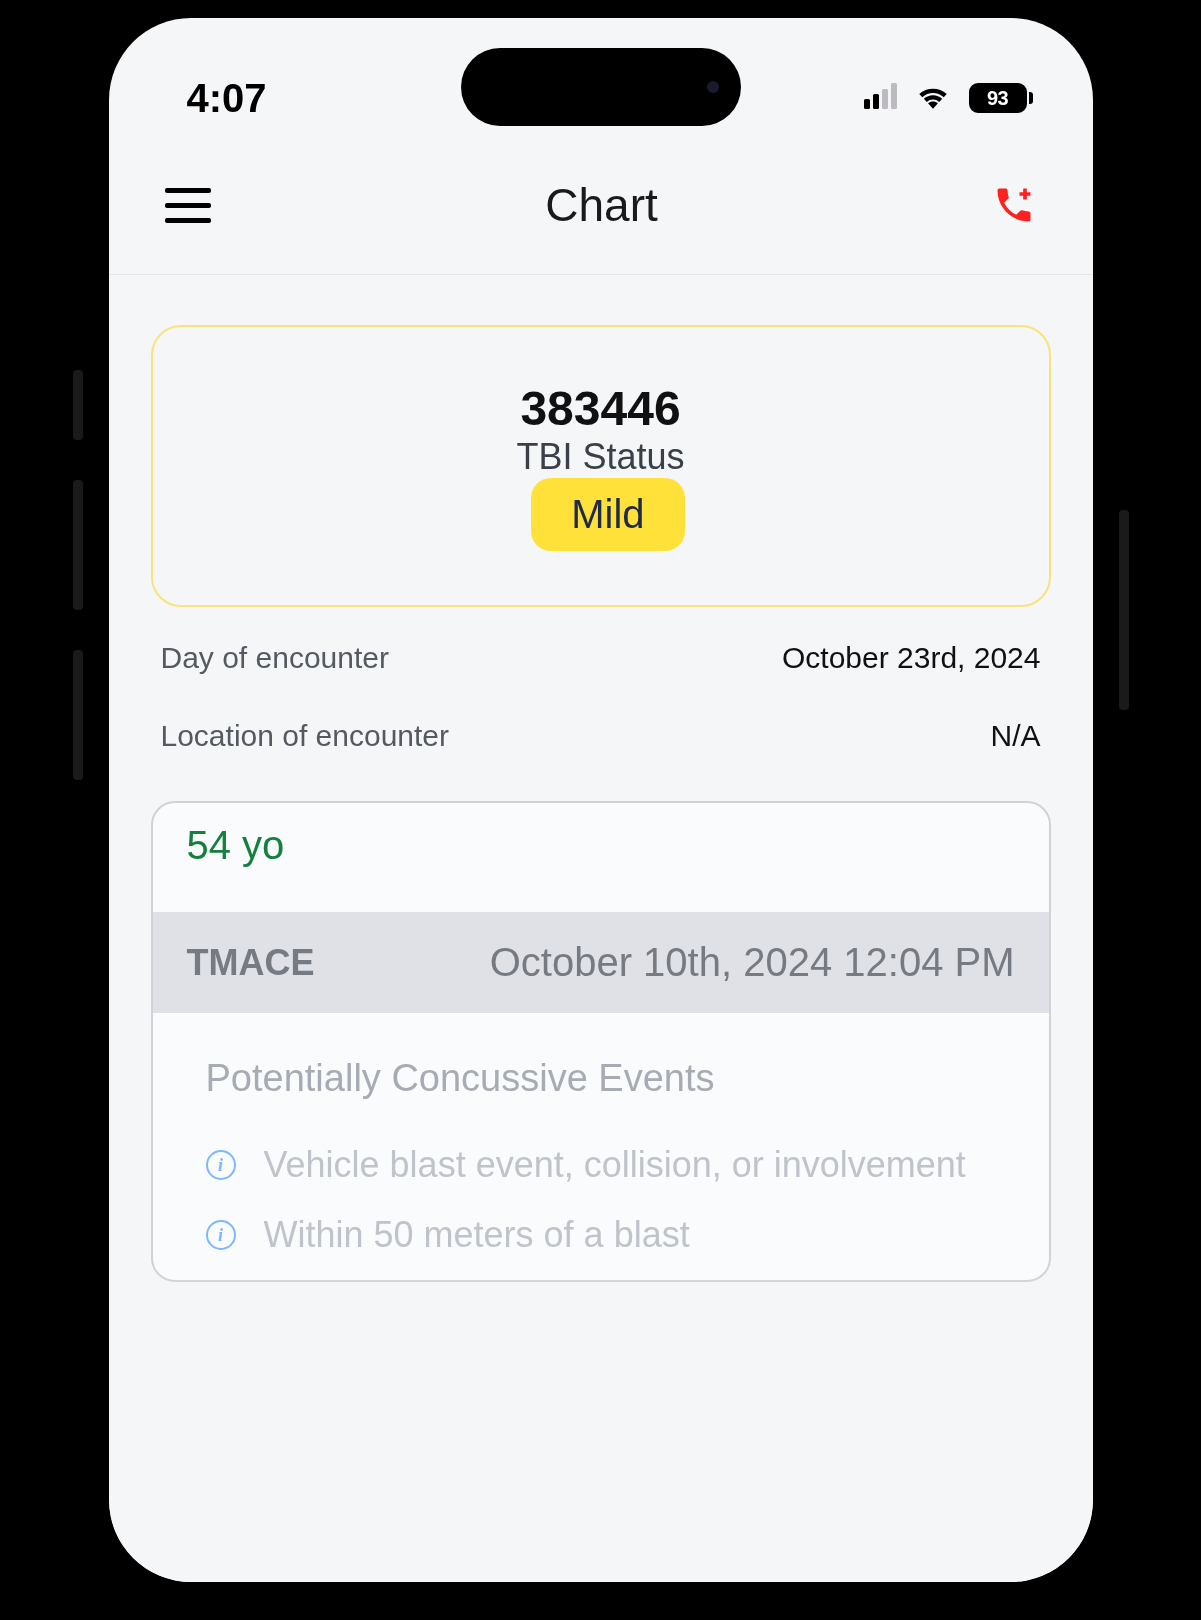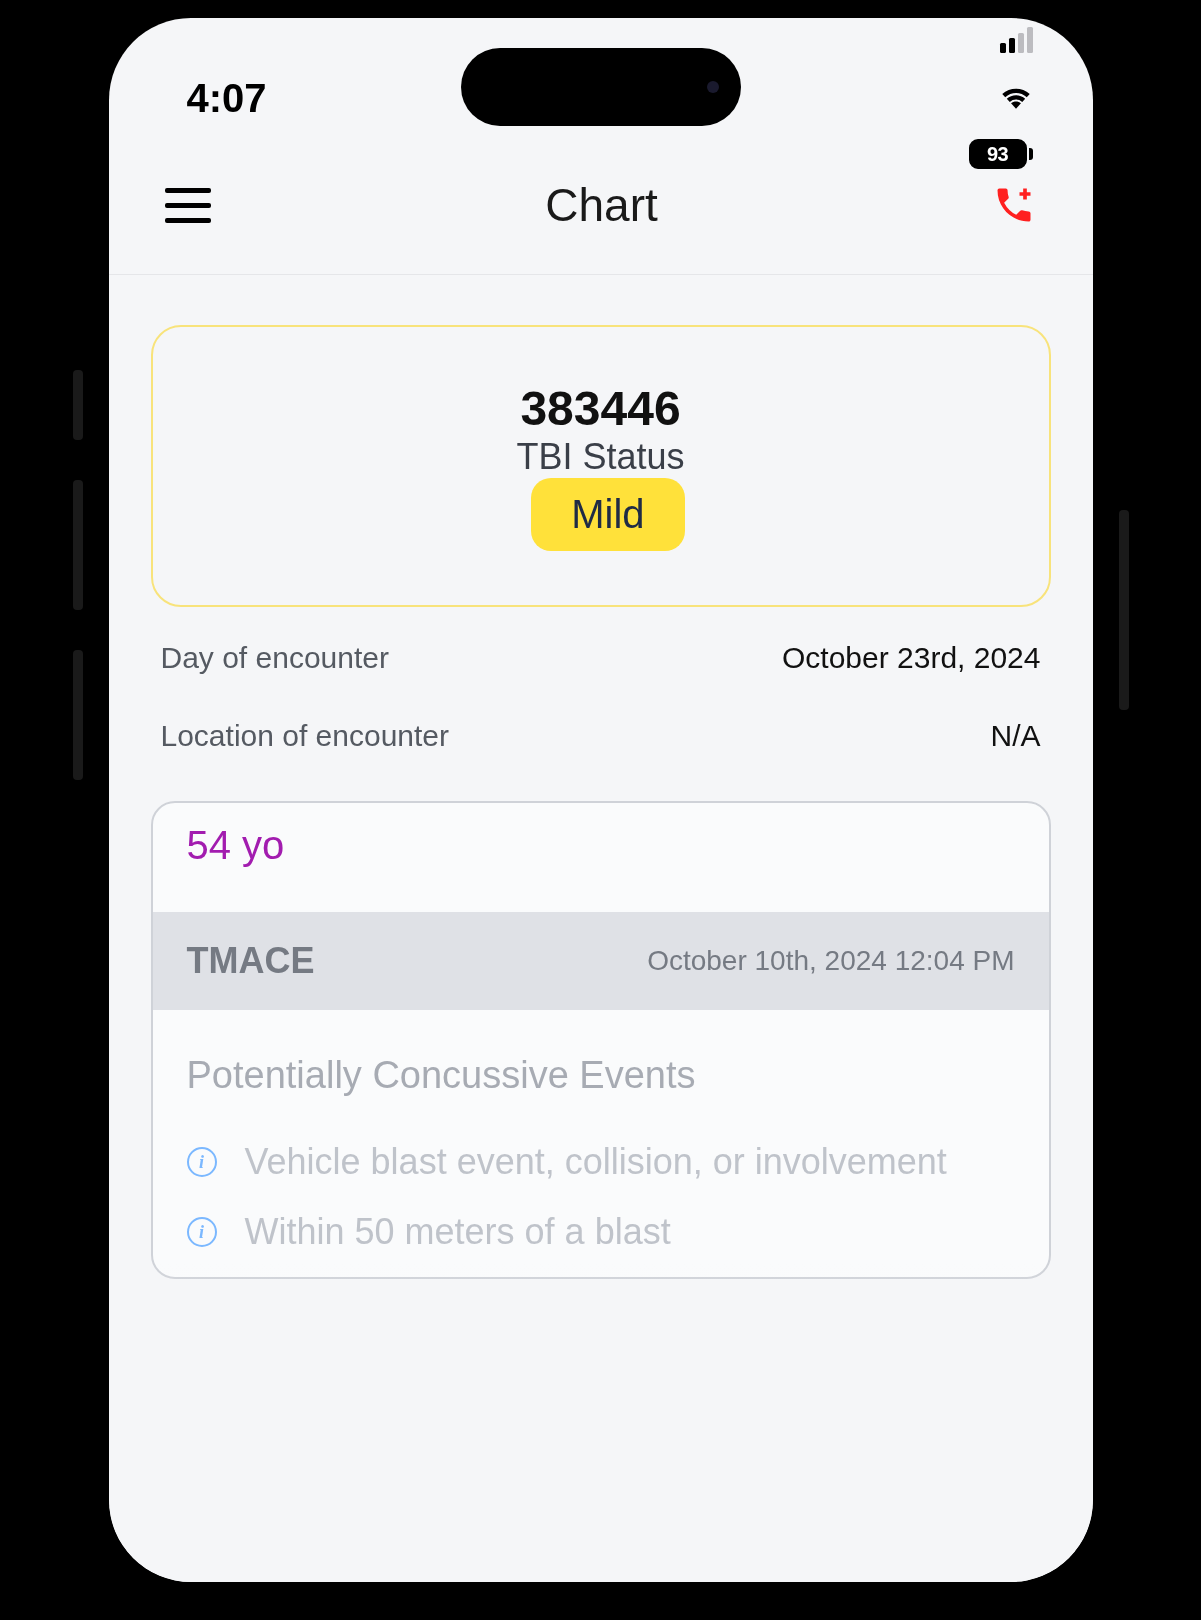--- a/index.html
+++ b/index.html
@@ -66,23 +66,22 @@
       justify-content: space-between;
       align-items: center;
       padding: 40px 60px 0 78px;
       height: 120px;
       font-size: 40px;
       font-weight: 600;
       color: #000;
     }
     .status-right {
       display: flex;
-      align-items: flex-end;
-      gap: 30px;
-      flex-direction: column;
+      align-items: flex-start;
+      gap: 19px;
     }
     .signal-bars {
       display: flex;
       align-items: flex-end;
       gap: 3px;
       height: 26px;
     }
     .signal-bars span {
       width: 6px;
       background: #000;
@@ -241,34 +240,35 @@
       color: #888c94;
       position:relative;
     }
     .legend-minus::after {
       content:""; width:12px; height:2.5px; background:#888c94; position:absolute;
     }
 
     .age-line {
       padding: 20px 34px 44px 34px;
       font-size: 40px;
-      color:#a21caf;
+      color:#15803d;
     }
     .tmace-row {
       background: #dfe1e6;
       padding: 28px 34px;
       display: flex;
       justify-content: space-between;
       align-items: center;
     }
     .tmace-label { font-size: 36px; color: #757a83; font-weight:700;}
-    .tmace-date { font-size: 28px; color: #757a83; }
+    .tmace-date { font-size: 40px; color: #757a83; }
 
     .pce-section {
       padding: 44px 34px 10px 34px;
+      margin-left: 19px;
     }
     .pce-title {
       font-size: 38px;
       color: #a7abb3;
       margin-bottom: 30px;
     }
     .pce-item {
       display: flex;
       align-items: center;
       gap: 28px;

